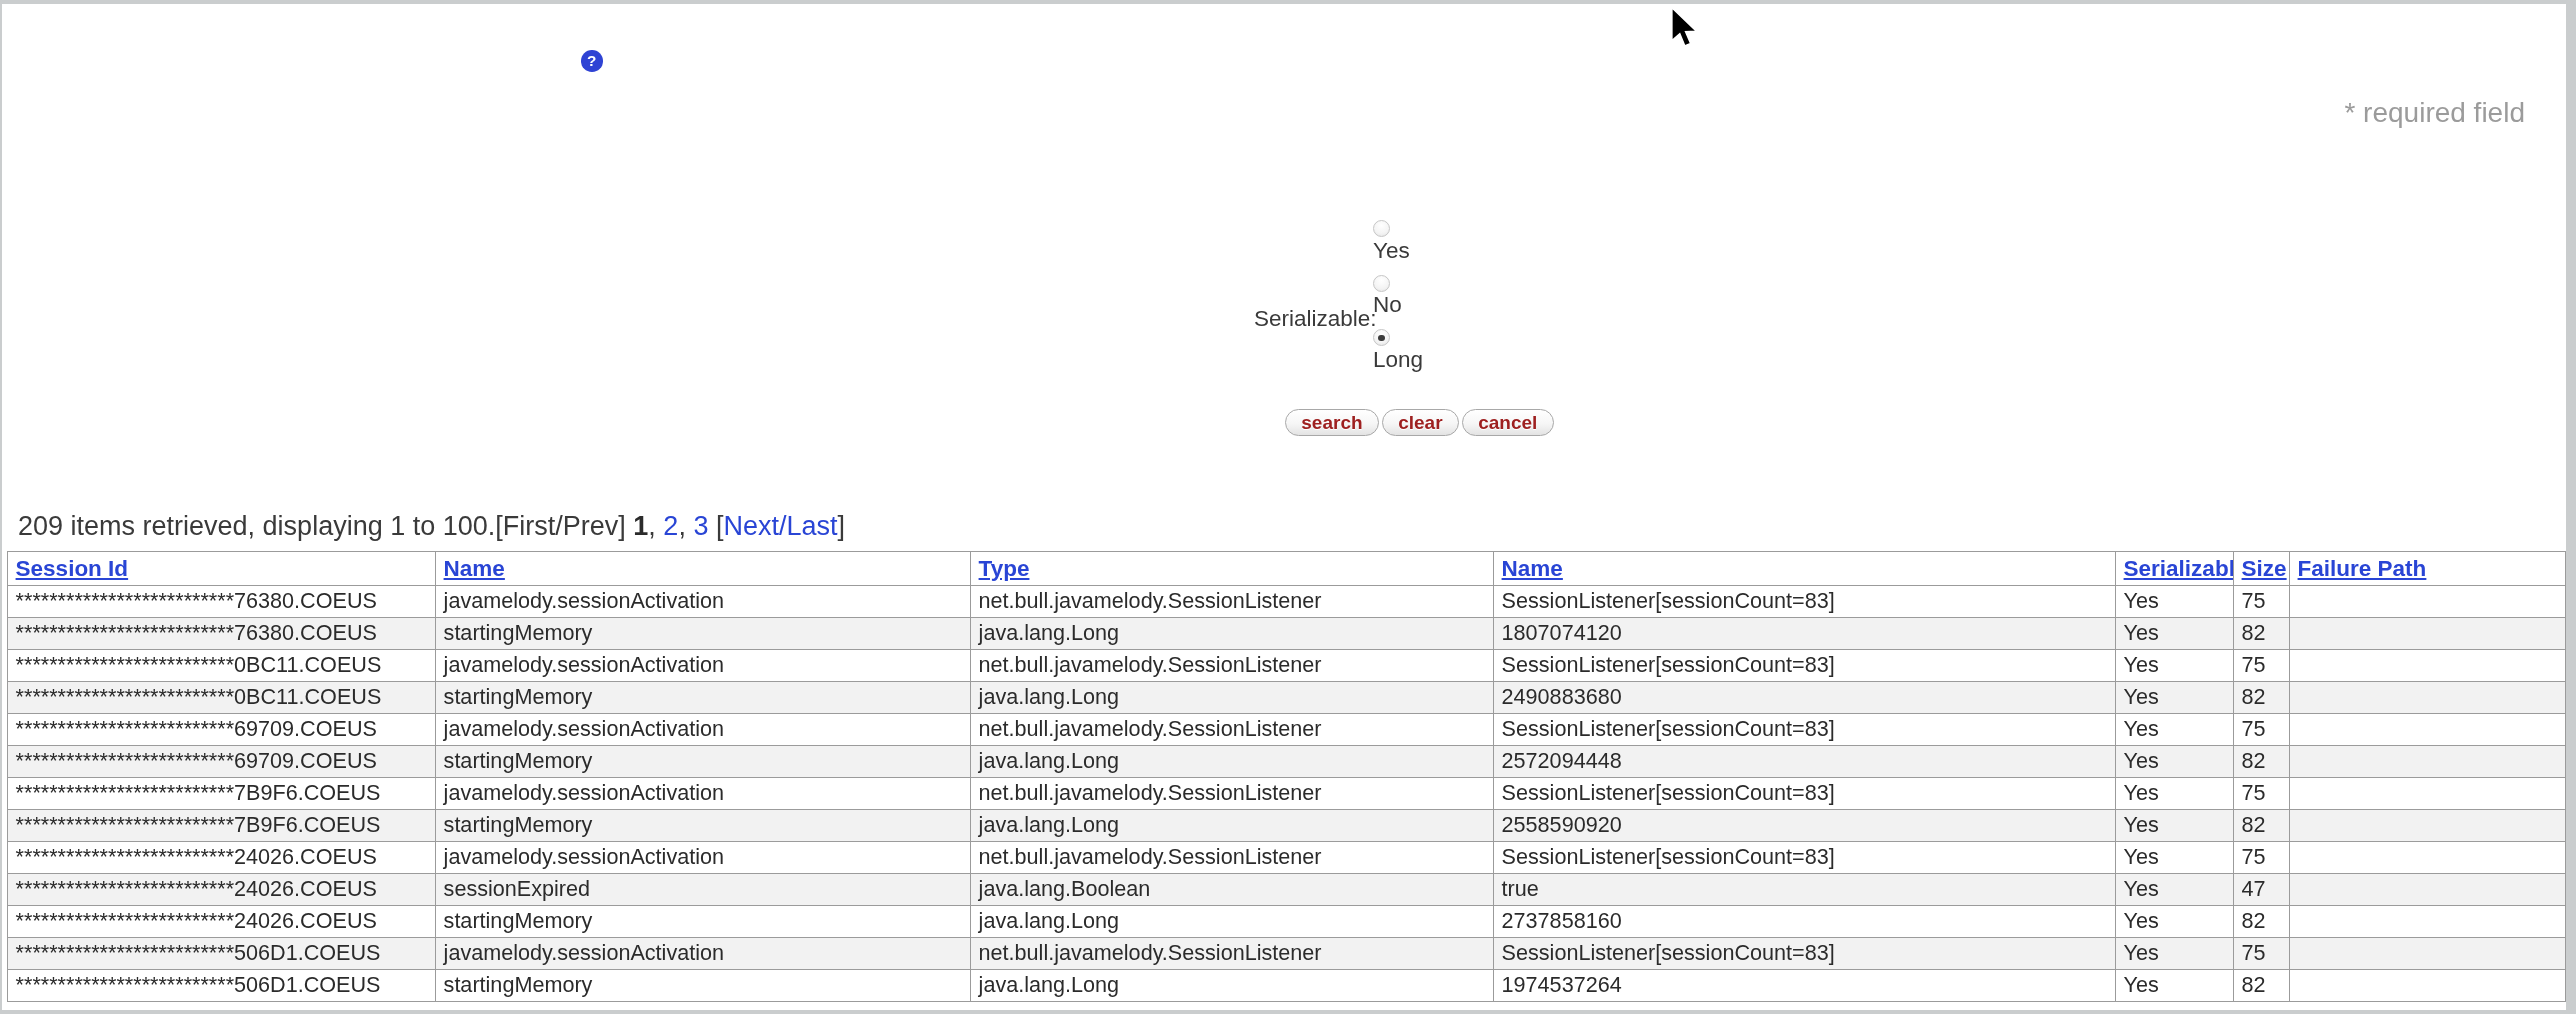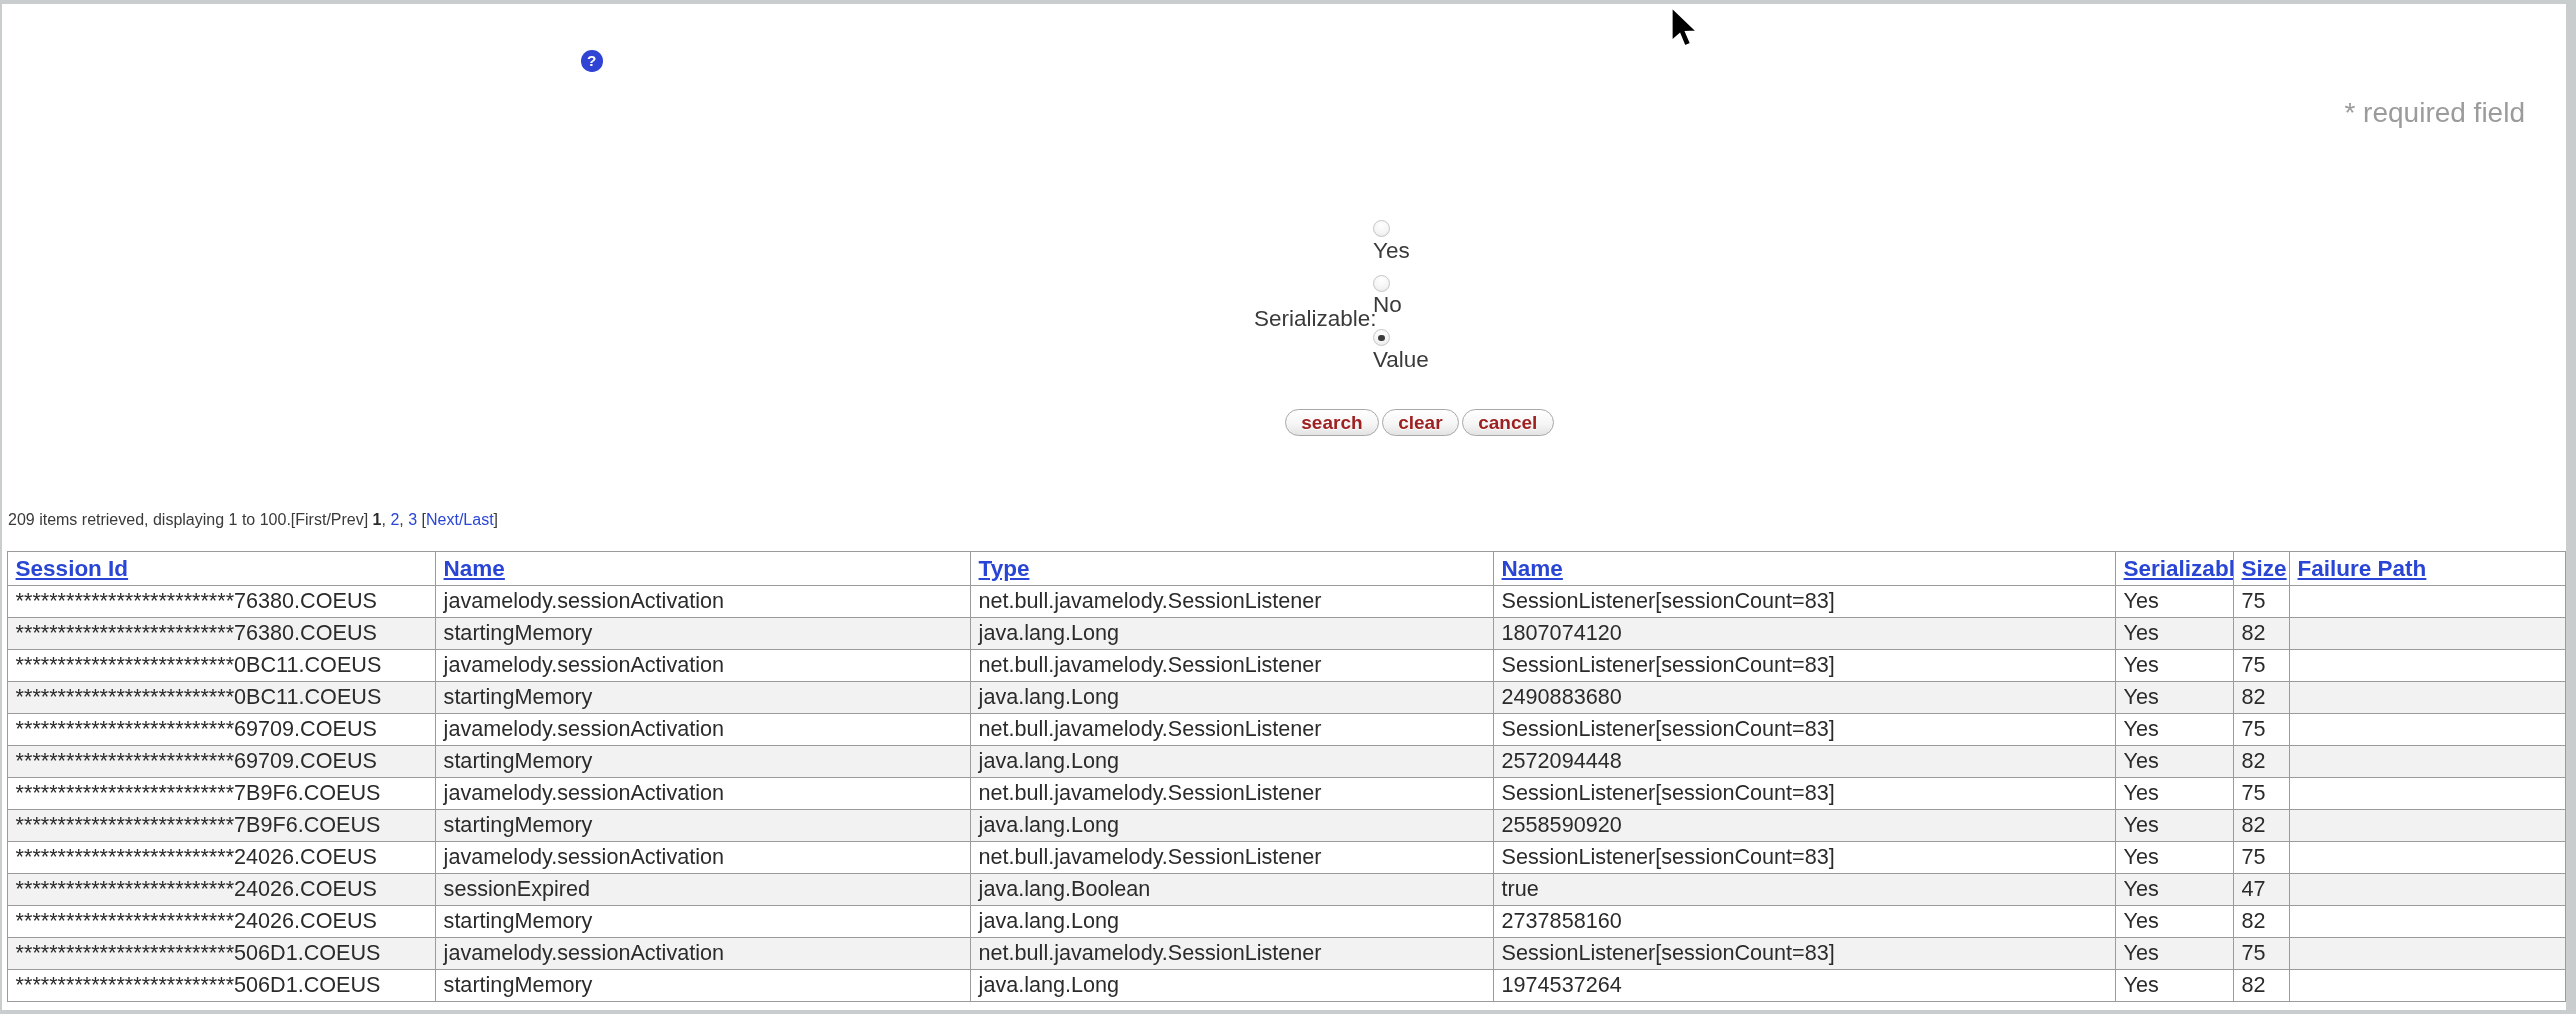--- a/index.html
+++ b/index.html
@@ -23,21 +23,21 @@
   .opt{margin-bottom:11.7px;}
   .radio{display:flex;align-items:center;justify-content:center;width:17px;height:17px;border-radius:50%;
     border:1.8px solid #c6c6c6;background:radial-gradient(circle at 50% 30%,#ffffff 0%,#f4f4f4 60%,#e2e2e2 100%);cursor:pointer;}
   .radio.checked::after{content:"";width:6.3px;height:6.3px;border-radius:50%;background:#3c3c3c;}
   .opt-label{display:block;font-size:22.5px;line-height:25px;margin-top:0.9px;}
   .buttons{left:1283px;top:405px;display:flex;gap:3px;}
   .kbtn{font-family:"Liberation Sans",sans-serif;font-size:19px;font-weight:bold;color:var(--c-button_text,#9e2020);
     height:27px;padding:0 15.3px;border:1.8px solid #a8a8a8;border-radius:13.5px;
     background:linear-gradient(180deg,#ffffff 0%,#f6f6f6 55%,#e3e3e3 100%);cursor:pointer;
     text-shadow:0 0.9px 0 #fff;}
-  .pagination{left:6px;top:507px;font-size:16px;white-space:pre;}
+  .pagination{left:16px;top:507px;font-size:27px;white-space:pre;}
   .pagination a{color:var(--c-link,#2945d5);text-decoration:none;cursor:pointer;}
   .pagination b{font-weight:bold;color:#2b2b2b;}
   table.results{left:5.4px;top:547px;width:2559px;position:absolute;border-collapse:collapse;table-layout:fixed;}
   table.results th{color:var(--c-link,#2945d5);font-size:22.5px;font-weight:bold;text-align:left;
     height:34px;line-height:32px;padding:0 7.2px;border:1.8px solid var(--c-table_border,#9b9b9b);
     background:#ffffff;cursor:pointer;overflow:hidden;white-space:nowrap;text-decoration:underline;}
   table.results td{font-size:21.6px;color:#2b2b2b;height:32px;line-height:30.5px;padding:0 7.2px;
     border:1.8px solid var(--c-table_border,#9b9b9b);overflow:hidden;white-space:nowrap;}
   table.results tbody tr:nth-child(even) td{background:var(--c-row_alt,#f2f2f2);}
   .cursor{left:1667px;top:1.8px;width:30.5px;height:45px;pointer-events:none;}
@@ -55,21 +55,21 @@
       <div class="opt">
      <span class="radio"></span>
      <span class="opt-label">Yes</span>
    </div>
       <div class="opt">
      <span class="radio"></span>
      <span class="opt-label">No</span>
    </div>
       <div class="opt">
      <span class="radio checked"></span>
-     <span class="opt-label">Value</span>
+     <span class="opt-label">Long</span>
    </div>
     </div>
   <div class="abs buttons">
       <button class="kbtn">search</button>
       <button class="kbtn">clear</button>
       <button class="kbtn">cancel</button>
     </div>
 
   <div class="abs pagination"><span>209 items retrieved, displaying 1 to 100.</span><span>[First/Prev] </span><b>1</b><span>, </span><a>2</a><span>, </span><a>3</a><span> [</span><a>Next</a><a>/</a><a>Last</a><span>]</span></div>
 

